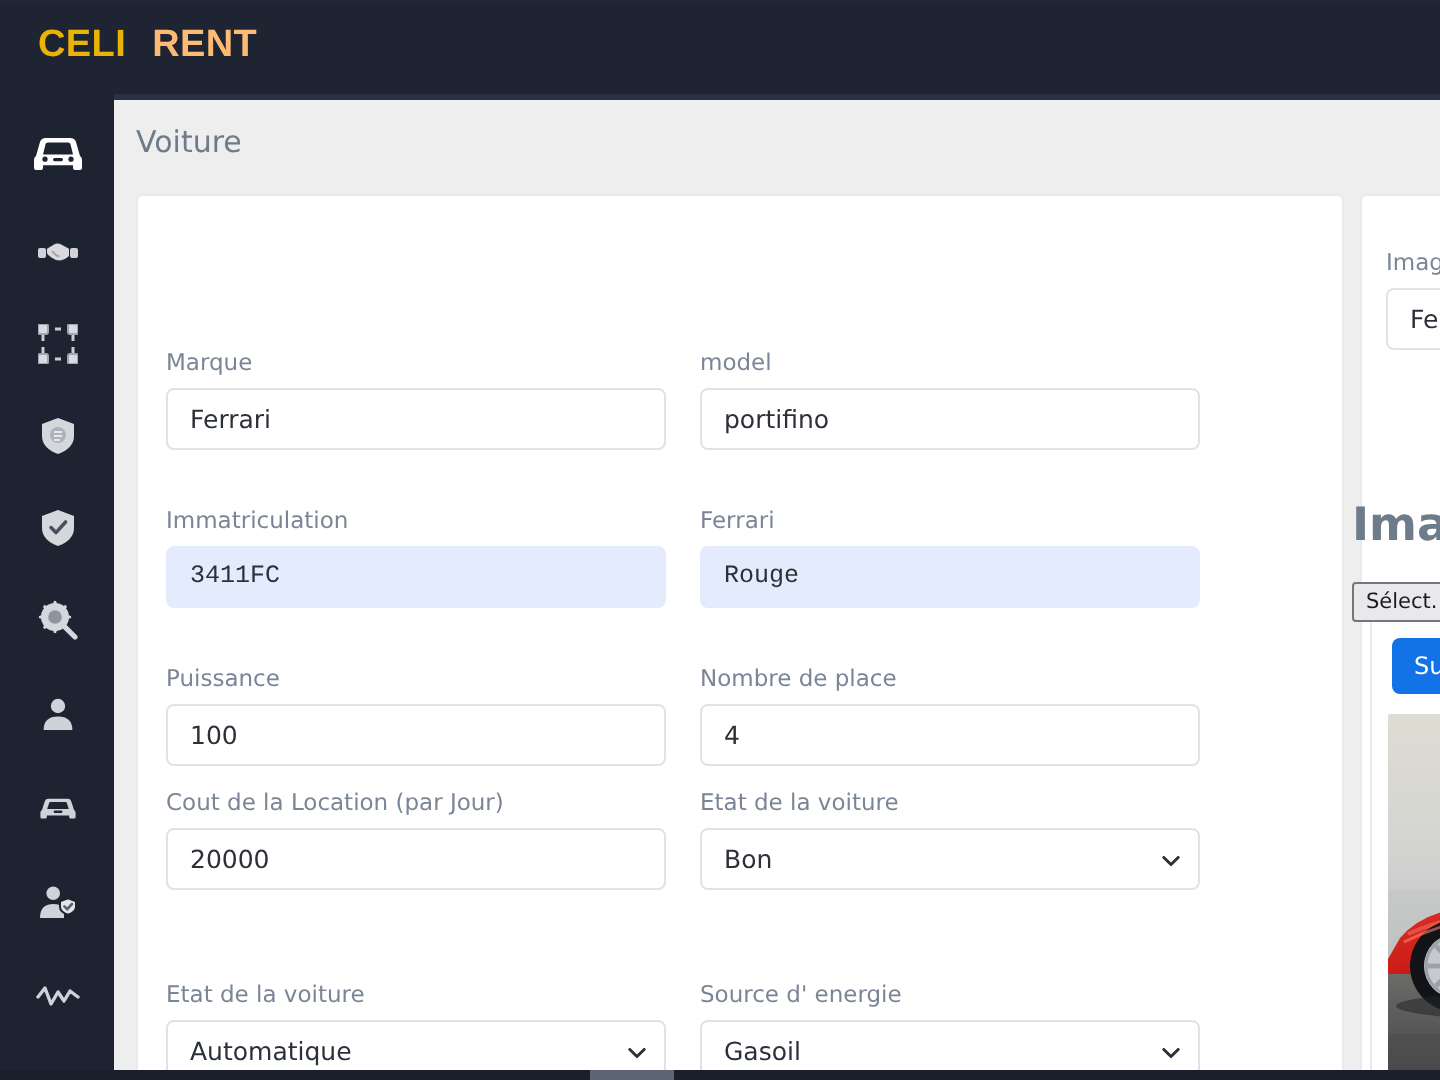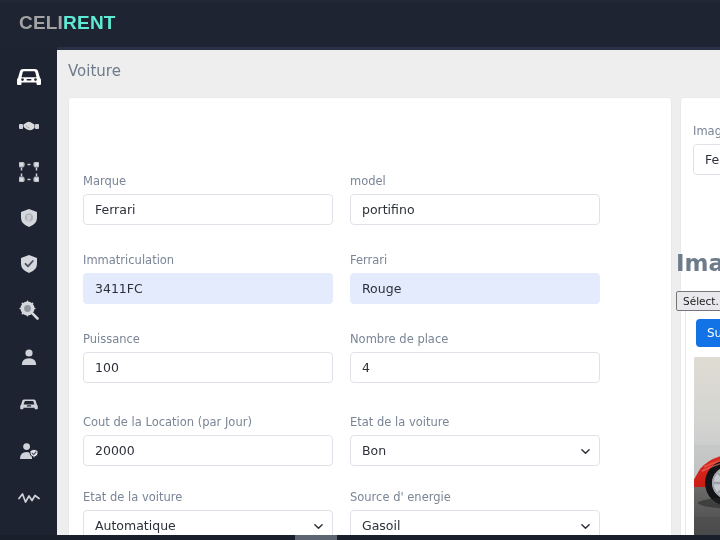--- a/index.html
+++ b/index.html
@@ -30,22 +30,22 @@
     background: #1f2433;
   }
   .brand {
     position: absolute;
     left: 19px; top: 12px;
     font-size: 19px;
     font-weight: bold;
     letter-spacing: .2px;
     white-space: nowrap;
   }
-  .brand .b1 { color: #a3a3a3; }
-  .brand .b2 { color: #5eead4; }
+  .brand .b1 { color: #eab308; }
+  .brand .b2 { color: #fdba74; margin-left: 13px; }
 
   
   .sidebar {
     position: absolute;
     left: 0; top: 47px;
     width: 57px; height: 493px;
     background: #1e2331;
     z-index: 4;
   }
   .rail-item {
@@ -114,40 +114,41 @@
     font-size: 12.5px;
     font-family: "DejaVu Sans", sans-serif;
     padding: 0 11px;
     line-height: 29px;
     white-space: nowrap;
     overflow: hidden;
   }
   .ctrl.autofill {
     background: #e3ebfd;
     border-color: #e3ebfd;
+    font-family: Liberation Mono, monospace;
   }
   .ctrl.select {
     position: relative;
     padding-right: 42px;
   }
   .caret {
     position: absolute;
     right: 9px; top: 11px;
     width: 9px; height: 9px;
   }
 
   
   .col1 { left: 14px; }
   .col2 { left: 281px; }
 
   
   .r1 { top: 76px; }
   .r2 { top: 155px; }
   .r3 { top: 234px; }
-  .r4 { top: 317px; }
+  .r4 { top: 296px; }
   .r5 { top: 392px; }
 
   
   .right-card {
     position: absolute;
     left: 623px; top: 50px;
     width: 120px;
     height: 485px;
     background: #ffffff;
     border: 1px solid #e8eaed;

